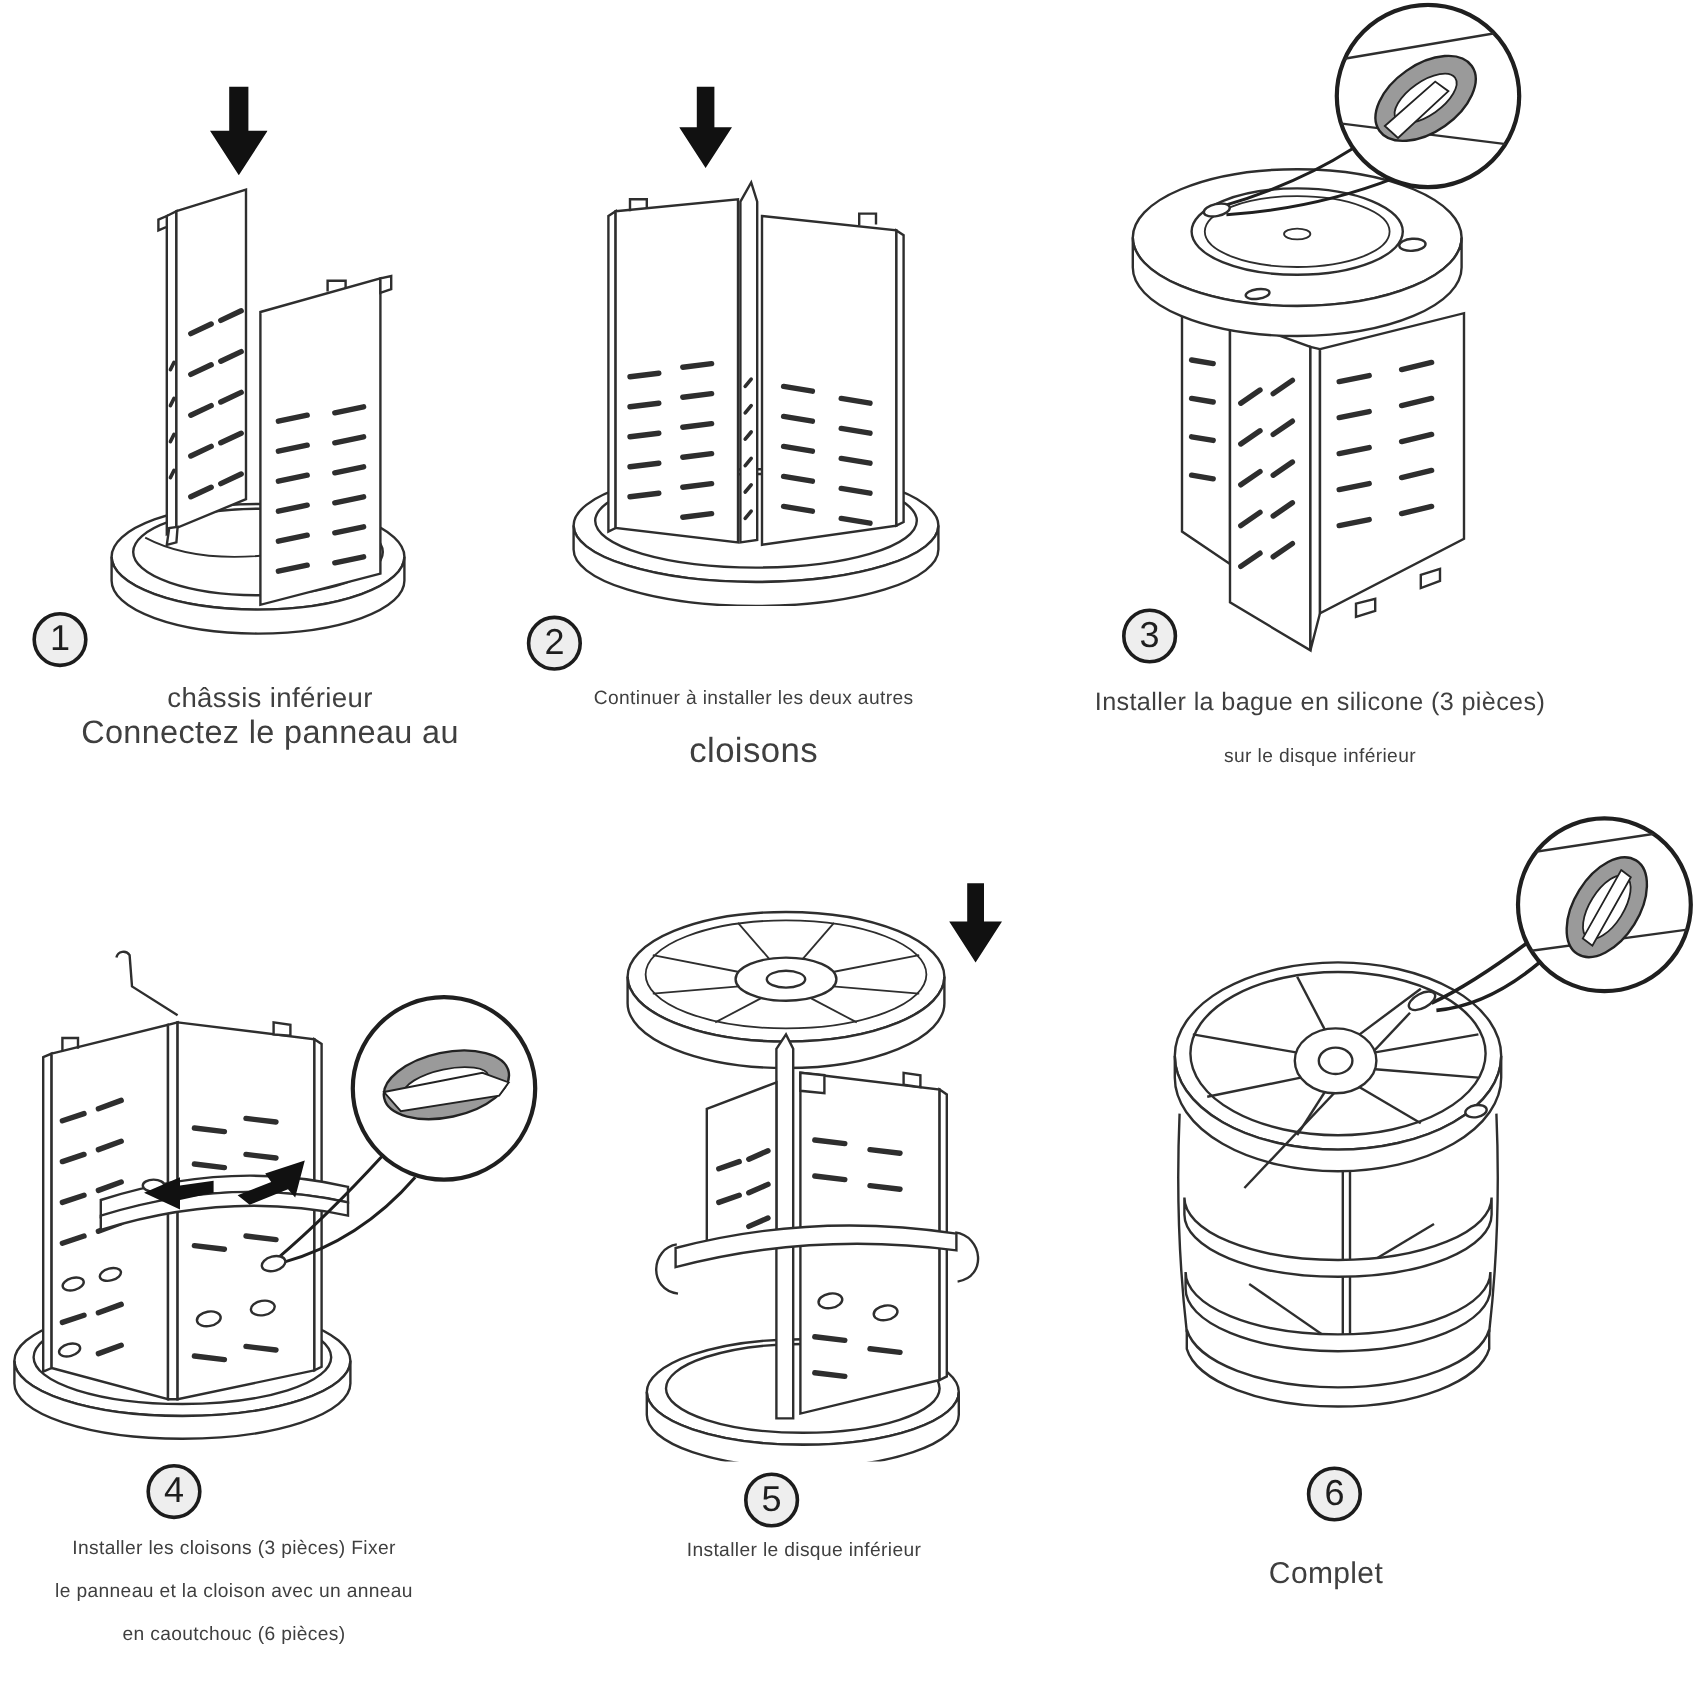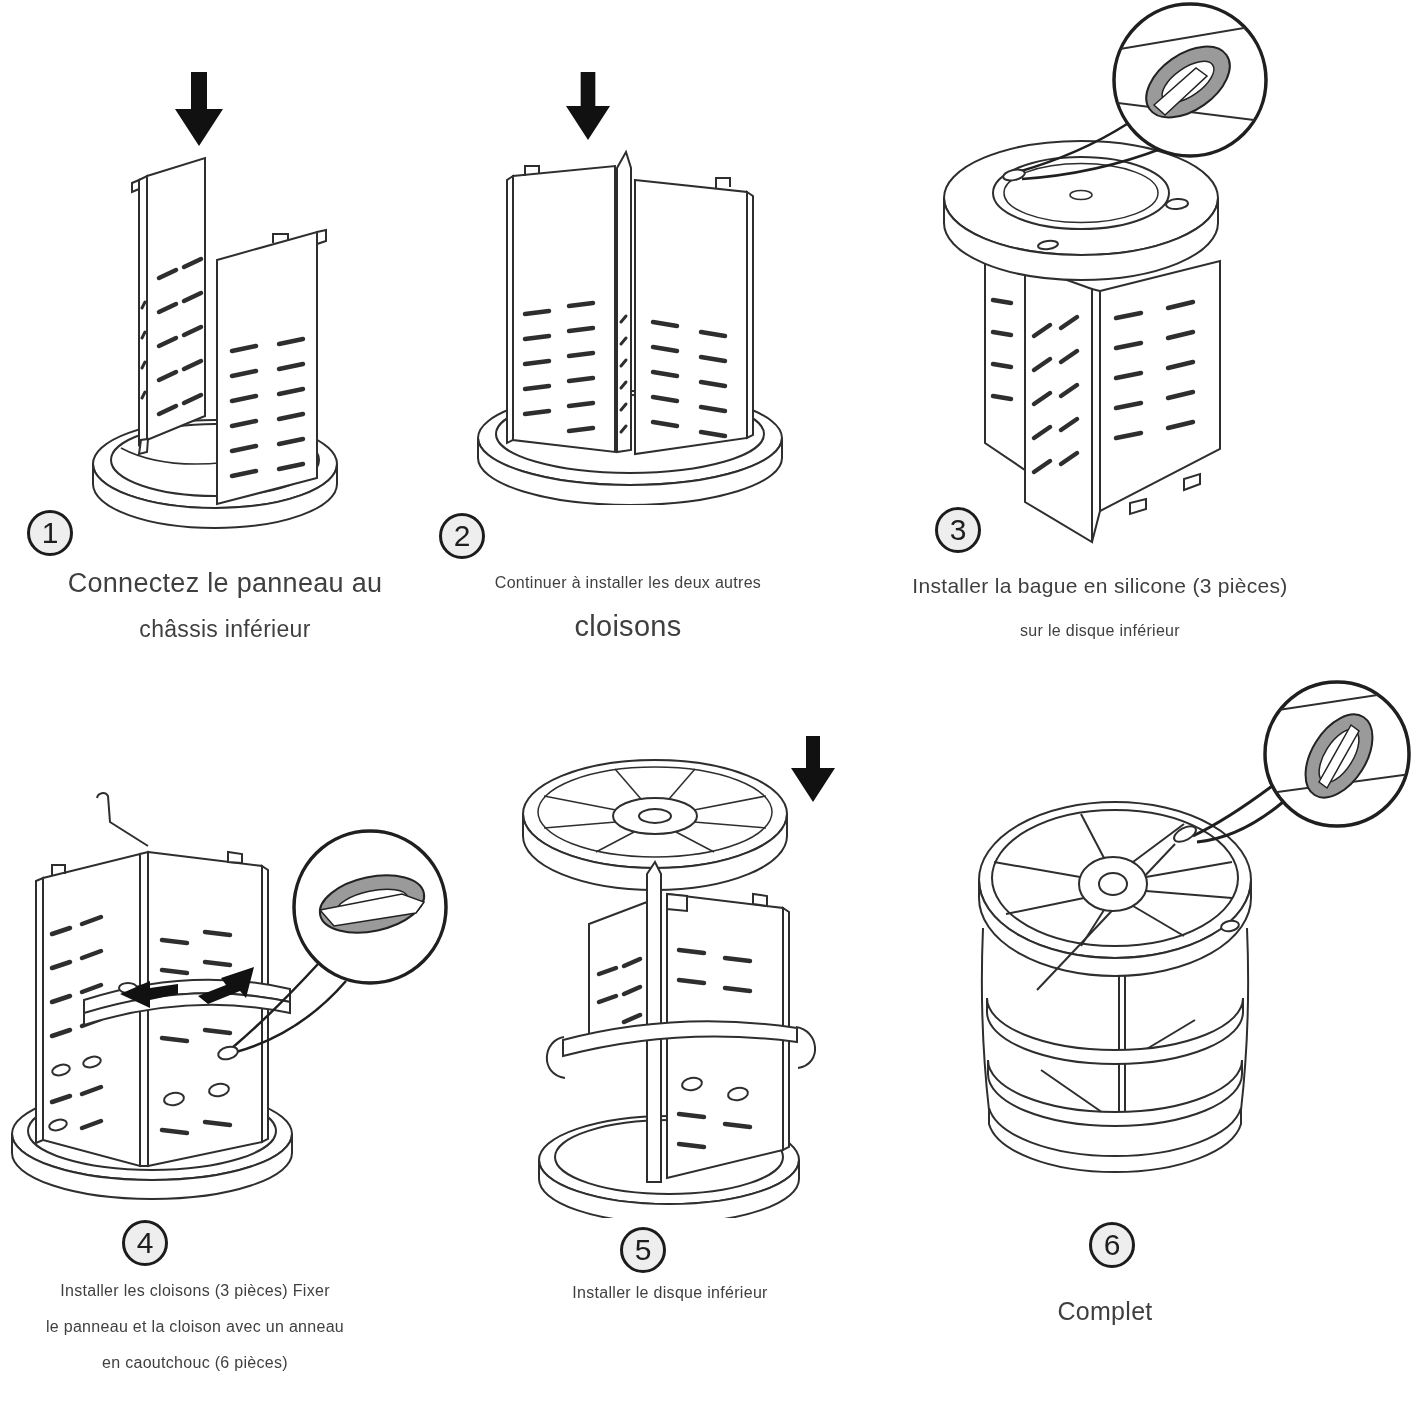--- a/index.html
+++ b/index.html
@@ -91,22 +91,22 @@
           <line x1="194" y1="321" x2="218" y2="316"></line>
       </g>
     </g>
     <path class="fw" d="M8,316 A122,44 0 0 0 252,316 L252,336 A122,44 0 0 1 8,336 Z"></path>
   </svg>
 
   <div class="badge" style="left:27px;top:510px">
     <span>1</span>
   </div>
   <div class="caption" style="left:30px;top:568px;width:390px">
+    <div class="cap f24">châssis inférieur</div>
     <div class="cap f28">Connectez le panneau au</div>
-    <div class="cap f24">châssis inférieur</div>
   </div>
 
   <svg class="abs" style="left:566px;top:72px" width="44" height="68" viewBox="0 0 48 74">
     <path class="arrow" d="M16,0 h16 v37 h16 L24,74 0,37 h16 Z"></path>
   </svg>
 
   <svg class="abs" style="left:465px;top:140px" width="330" height="365" viewBox="0 0 330 365">
     <ellipse class="fw" cx="165" cy="298" rx="152" ry="47"></ellipse>
     <ellipse class="ln" cx="165" cy="294" rx="134" ry="39"></ellipse>
     <g>

